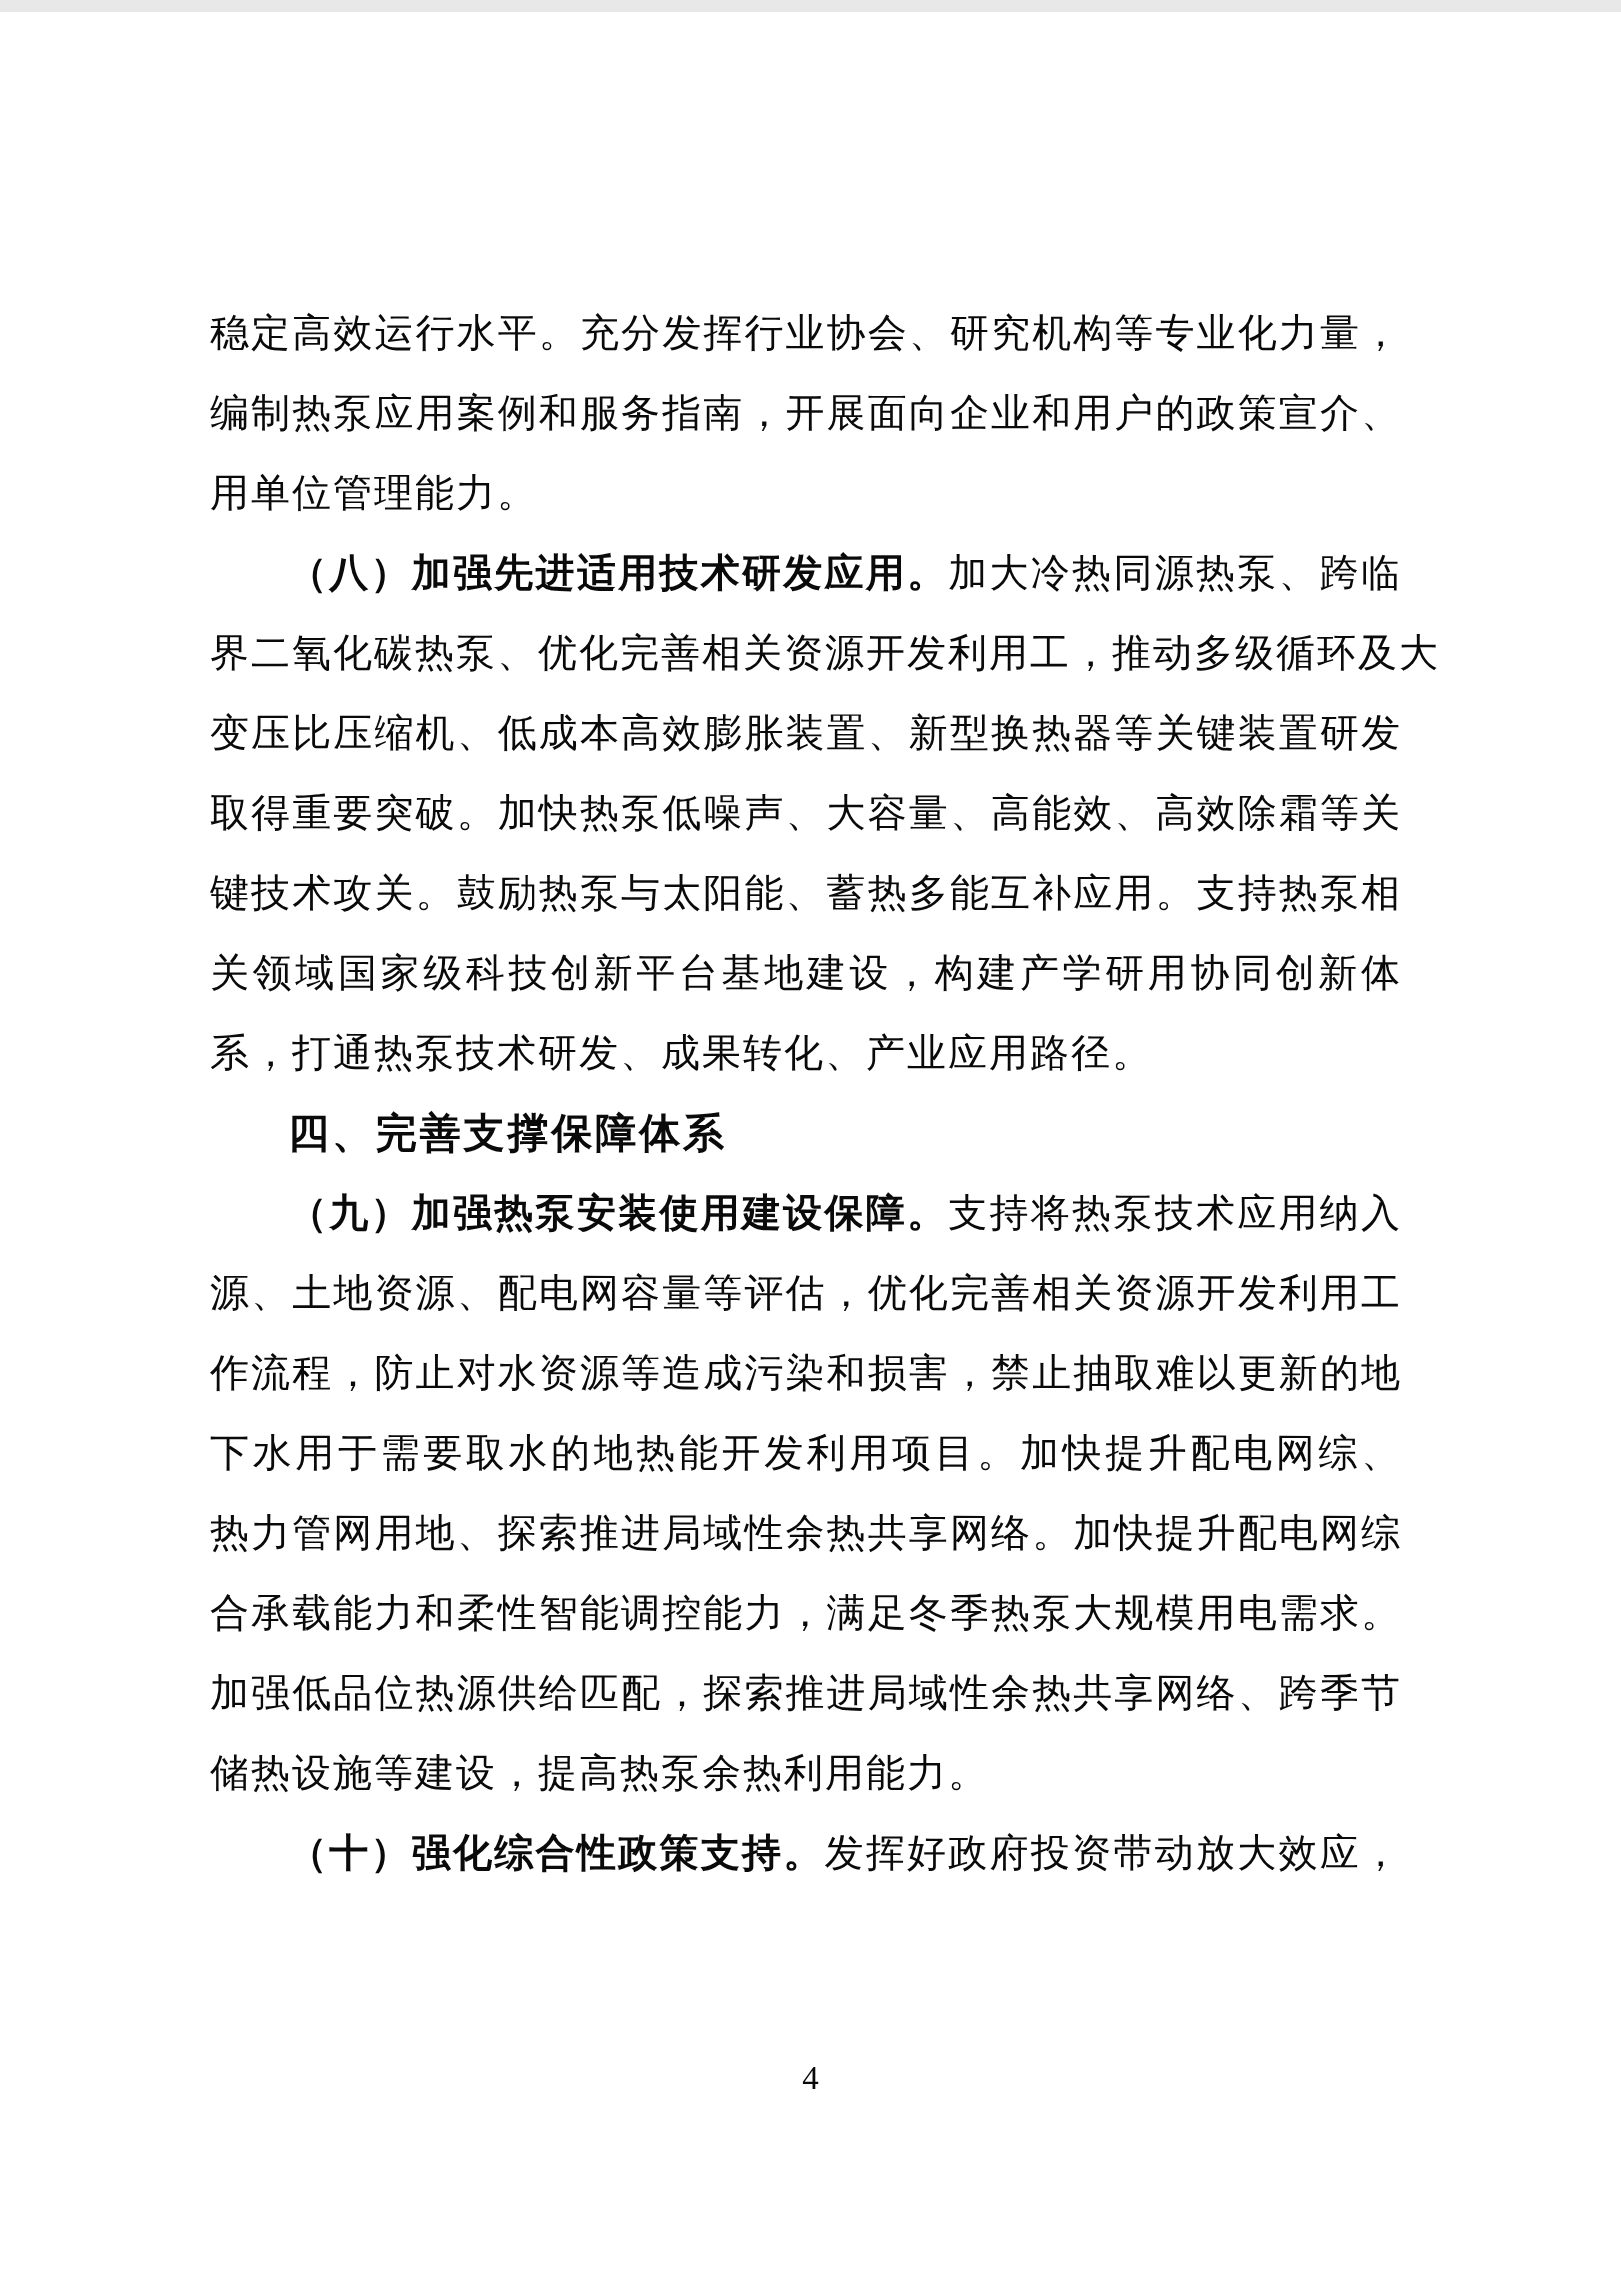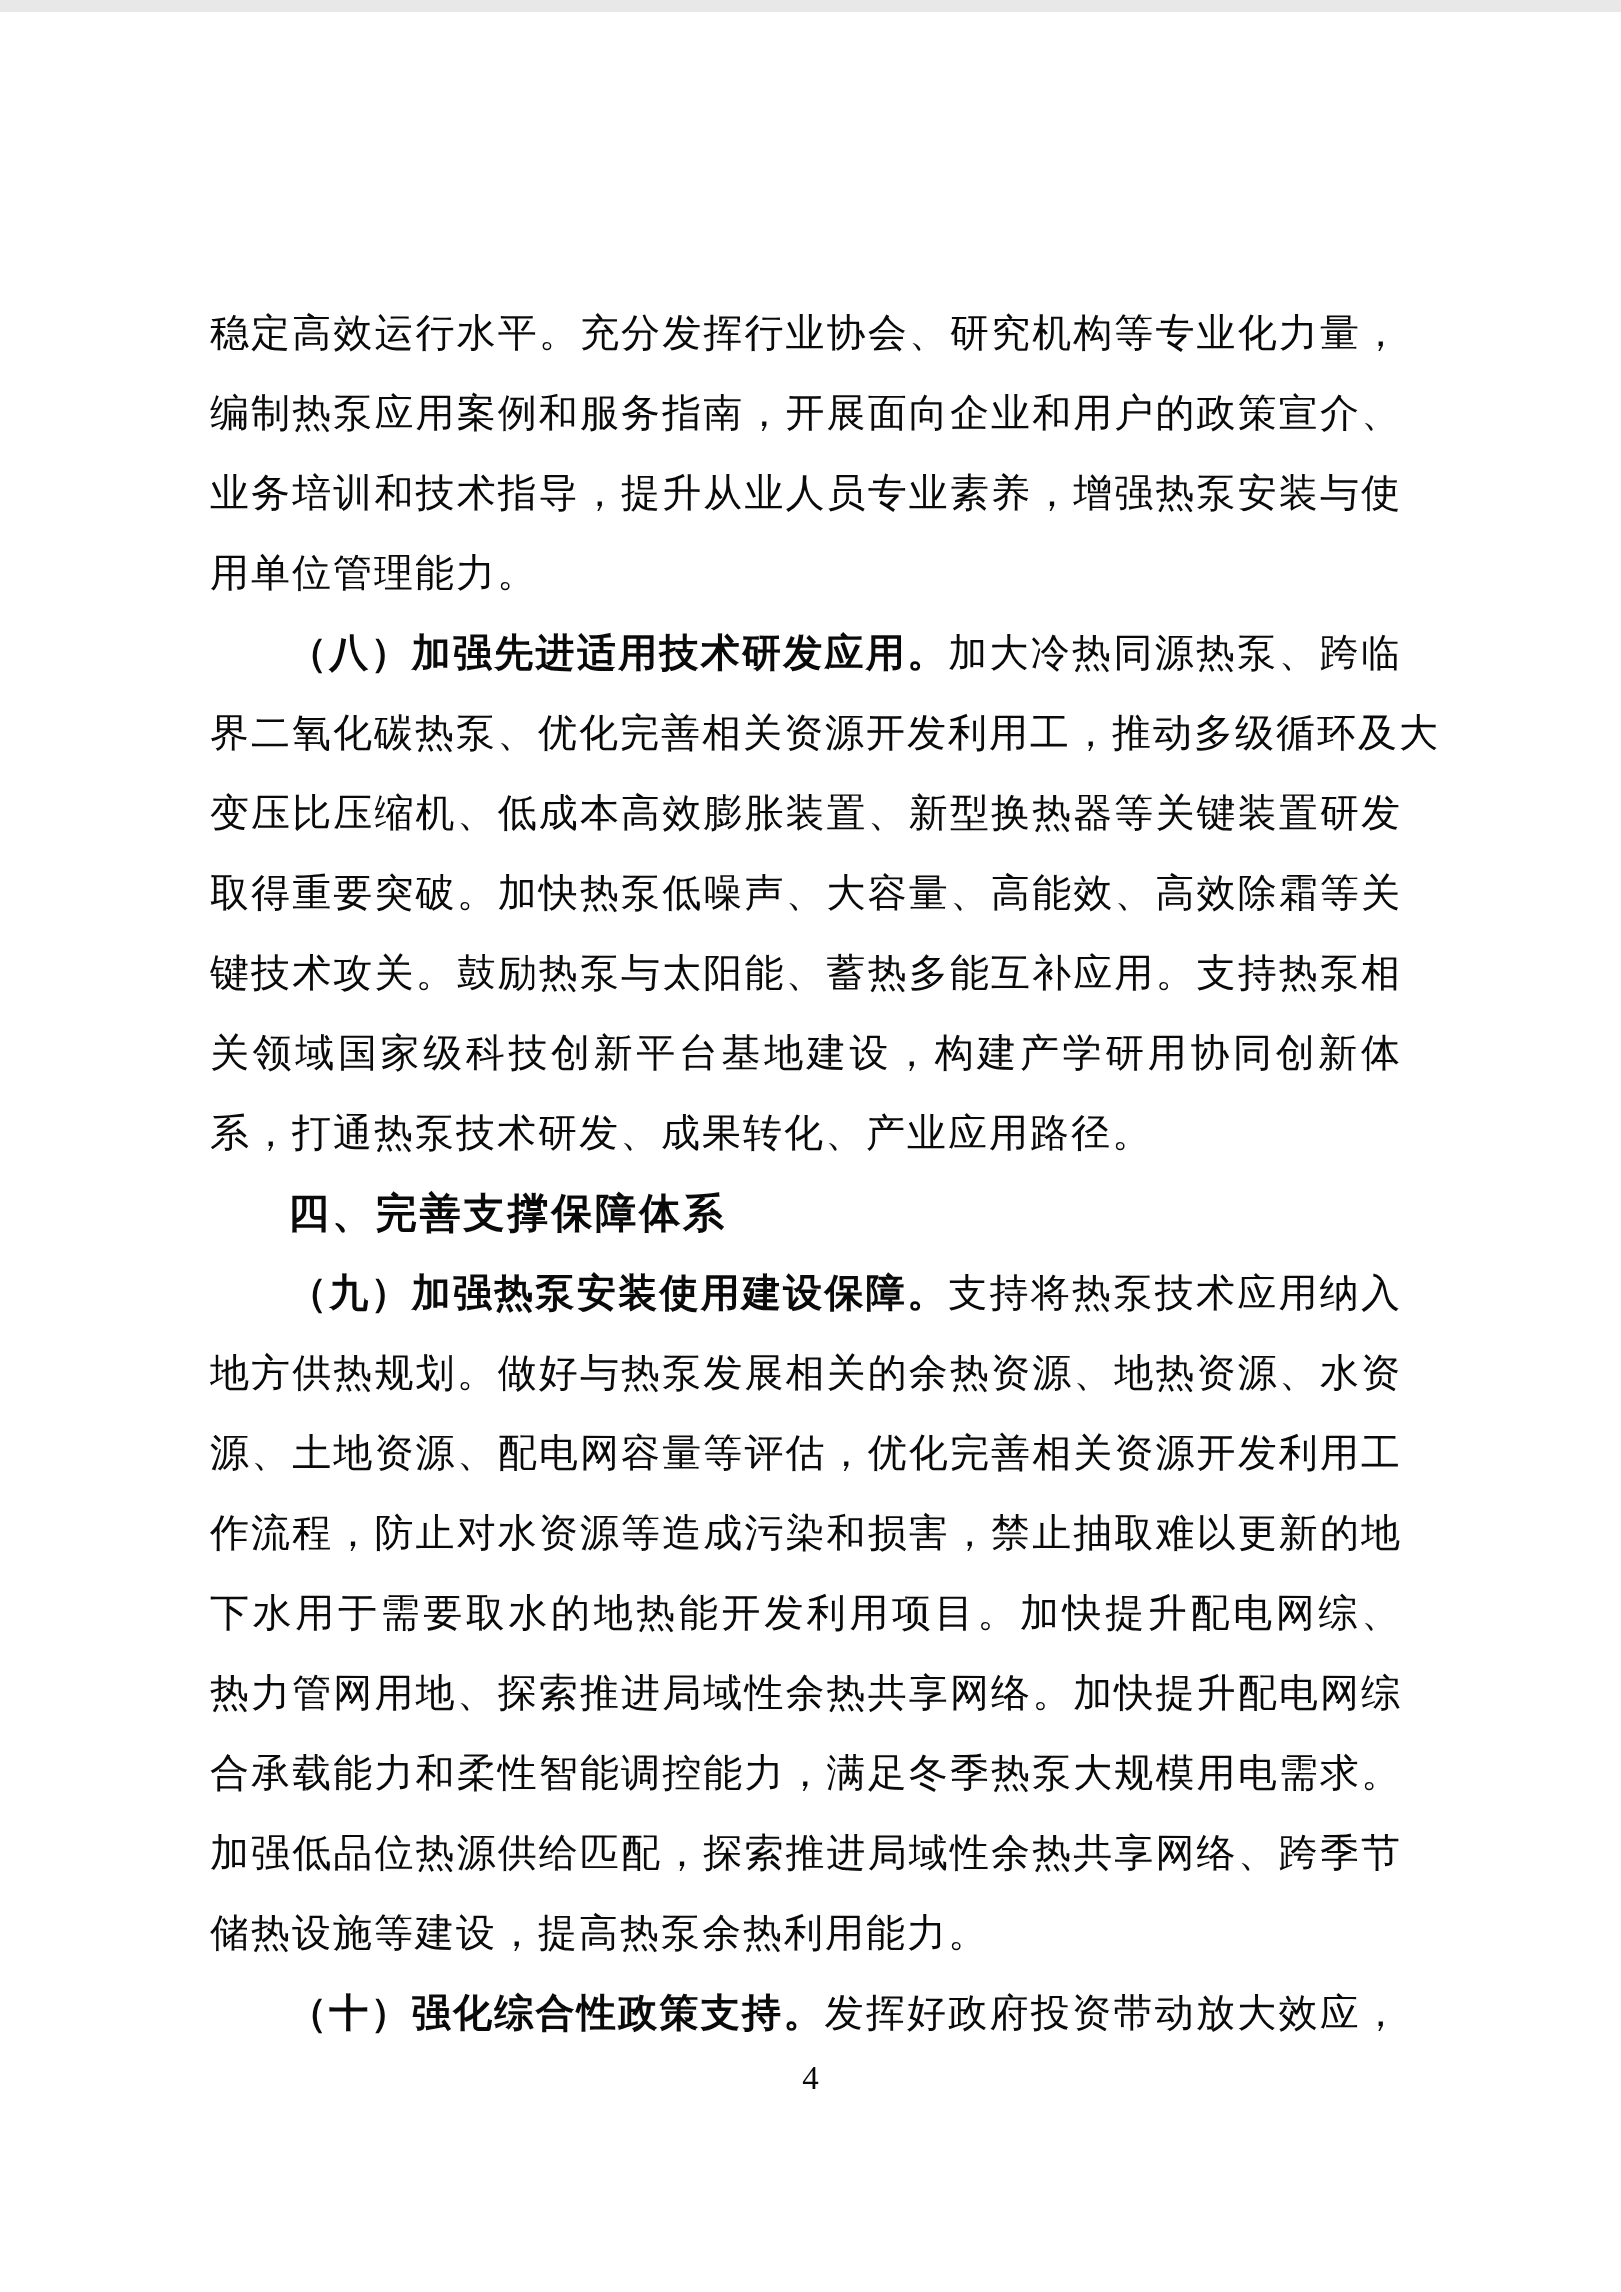--- a/index.html
+++ b/index.html
@@ -67,35 +67,33 @@
   }
 </style>
 </head>
 <body>
 
 <div class="page">
   <div class="doc-body">
 
     <div class="line"><span>稳定高效运行水平。充分发挥行业协会、研究机构等专业化力量，</span></div>
     <div class="line"><span>编制热泵应用案例和服务指南，开展面向企业和用户的政策宣介、</span></div>
-    <div class="line"><span>业务培训和技术指导，提升从业人员专业素养，增强热泵安装与使</span></div>
     <div class="line end"><span>用单位管理能力。</span></div>
 
     <div class="line indent"><span class="lead">（八）加强先进适用技术研发应用。</span><span>加大冷热同源热泵、跨临</span></div>
     <div class="line"><span>界二氧化碳热泵、优化完善相关资源开发利用工，推动多级循环及大</span></div>
     <div class="line"><span>变压比压缩机、低成本高效膨胀装置、新型换热器等关键装置研发</span></div>
     <div class="line"><span>取得重要突破。加快热泵低噪声、大容量、高能效、高效除霜等关</span></div>
     <div class="line"><span>键技术攻关。鼓励热泵与太阳能、蓄热多能互补应用。支持热泵相</span></div>
     <div class="line"><span>关领域国家级科技创新平台基地建设，构建产学研用协同创新体</span></div>
     <div class="line end"><span>系，打通热泵技术研发、成果转化、产业应用路径。</span></div>
 
     <div class="line heading-line"><span class="heading-text">四、完善支撑保障体系</span></div>
 
     <div class="line indent"><span class="lead">（九）加强热泵安装使用建设保障。</span><span>支持将热泵技术应用纳入</span></div>
-    <div class="line"><span>地方供热规划。做好与热泵发展相关的余热资源、地热资源、水资</span></div>
     <div class="line"><span>源、土地资源、配电网容量等评估，优化完善相关资源开发利用工</span></div>
     <div class="line"><span>作流程，防止对水资源等造成污染和损害，禁止抽取难以更新的地</span></div>
     <div class="line"><span>下水用于需要取水的地热能开发利用项目。加快提升配电网综、</span></div>
     <div class="line"><span>热力管网用地、探索推进局域性余热共享网络。加快提升配电网综</span></div>
     <div class="line"><span>合承载能力和柔性智能调控能力，满足冬季热泵大规模用电需求。</span></div>
     <div class="line"><span>加强低品位热源供给匹配，探索推进局域性余热共享网络、跨季节</span></div>
     <div class="line end"><span>储热设施等建设，提高热泵余热利用能力。</span></div>
 
     <div class="line indent"><span class="lead">（十）强化综合性政策支持。</span><span>发挥好政府投资带动放大效应，</span></div>
 

